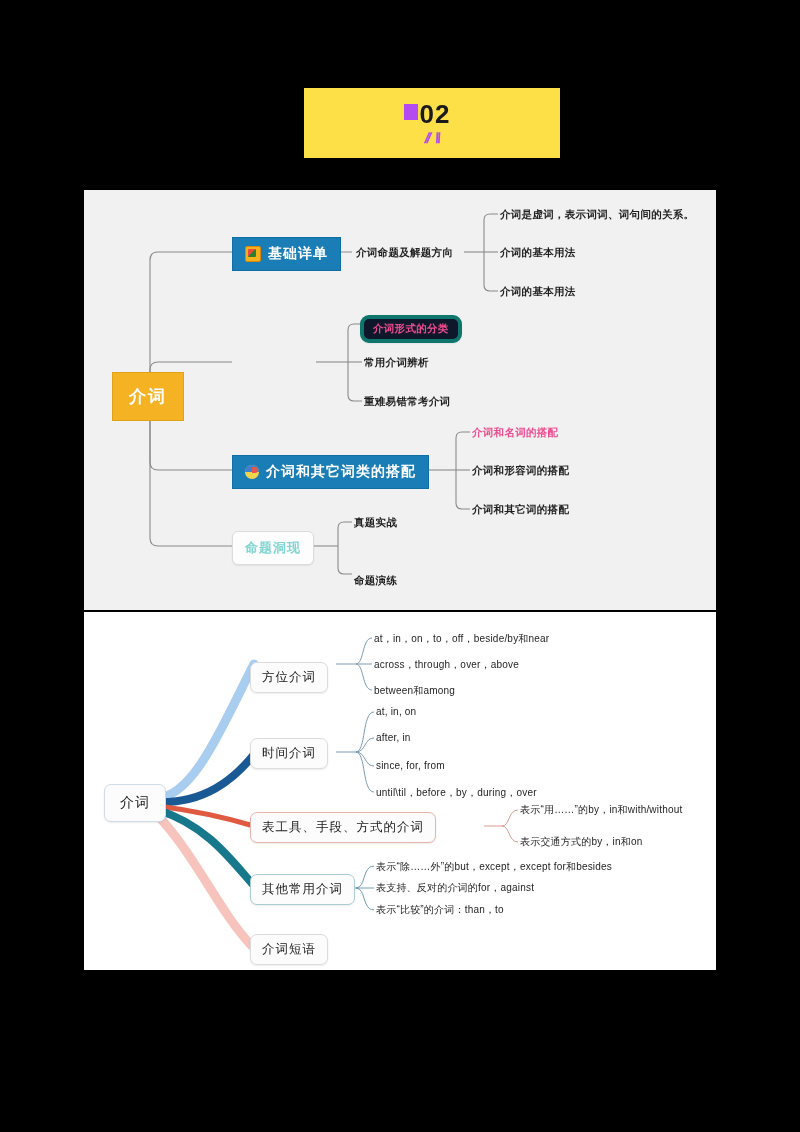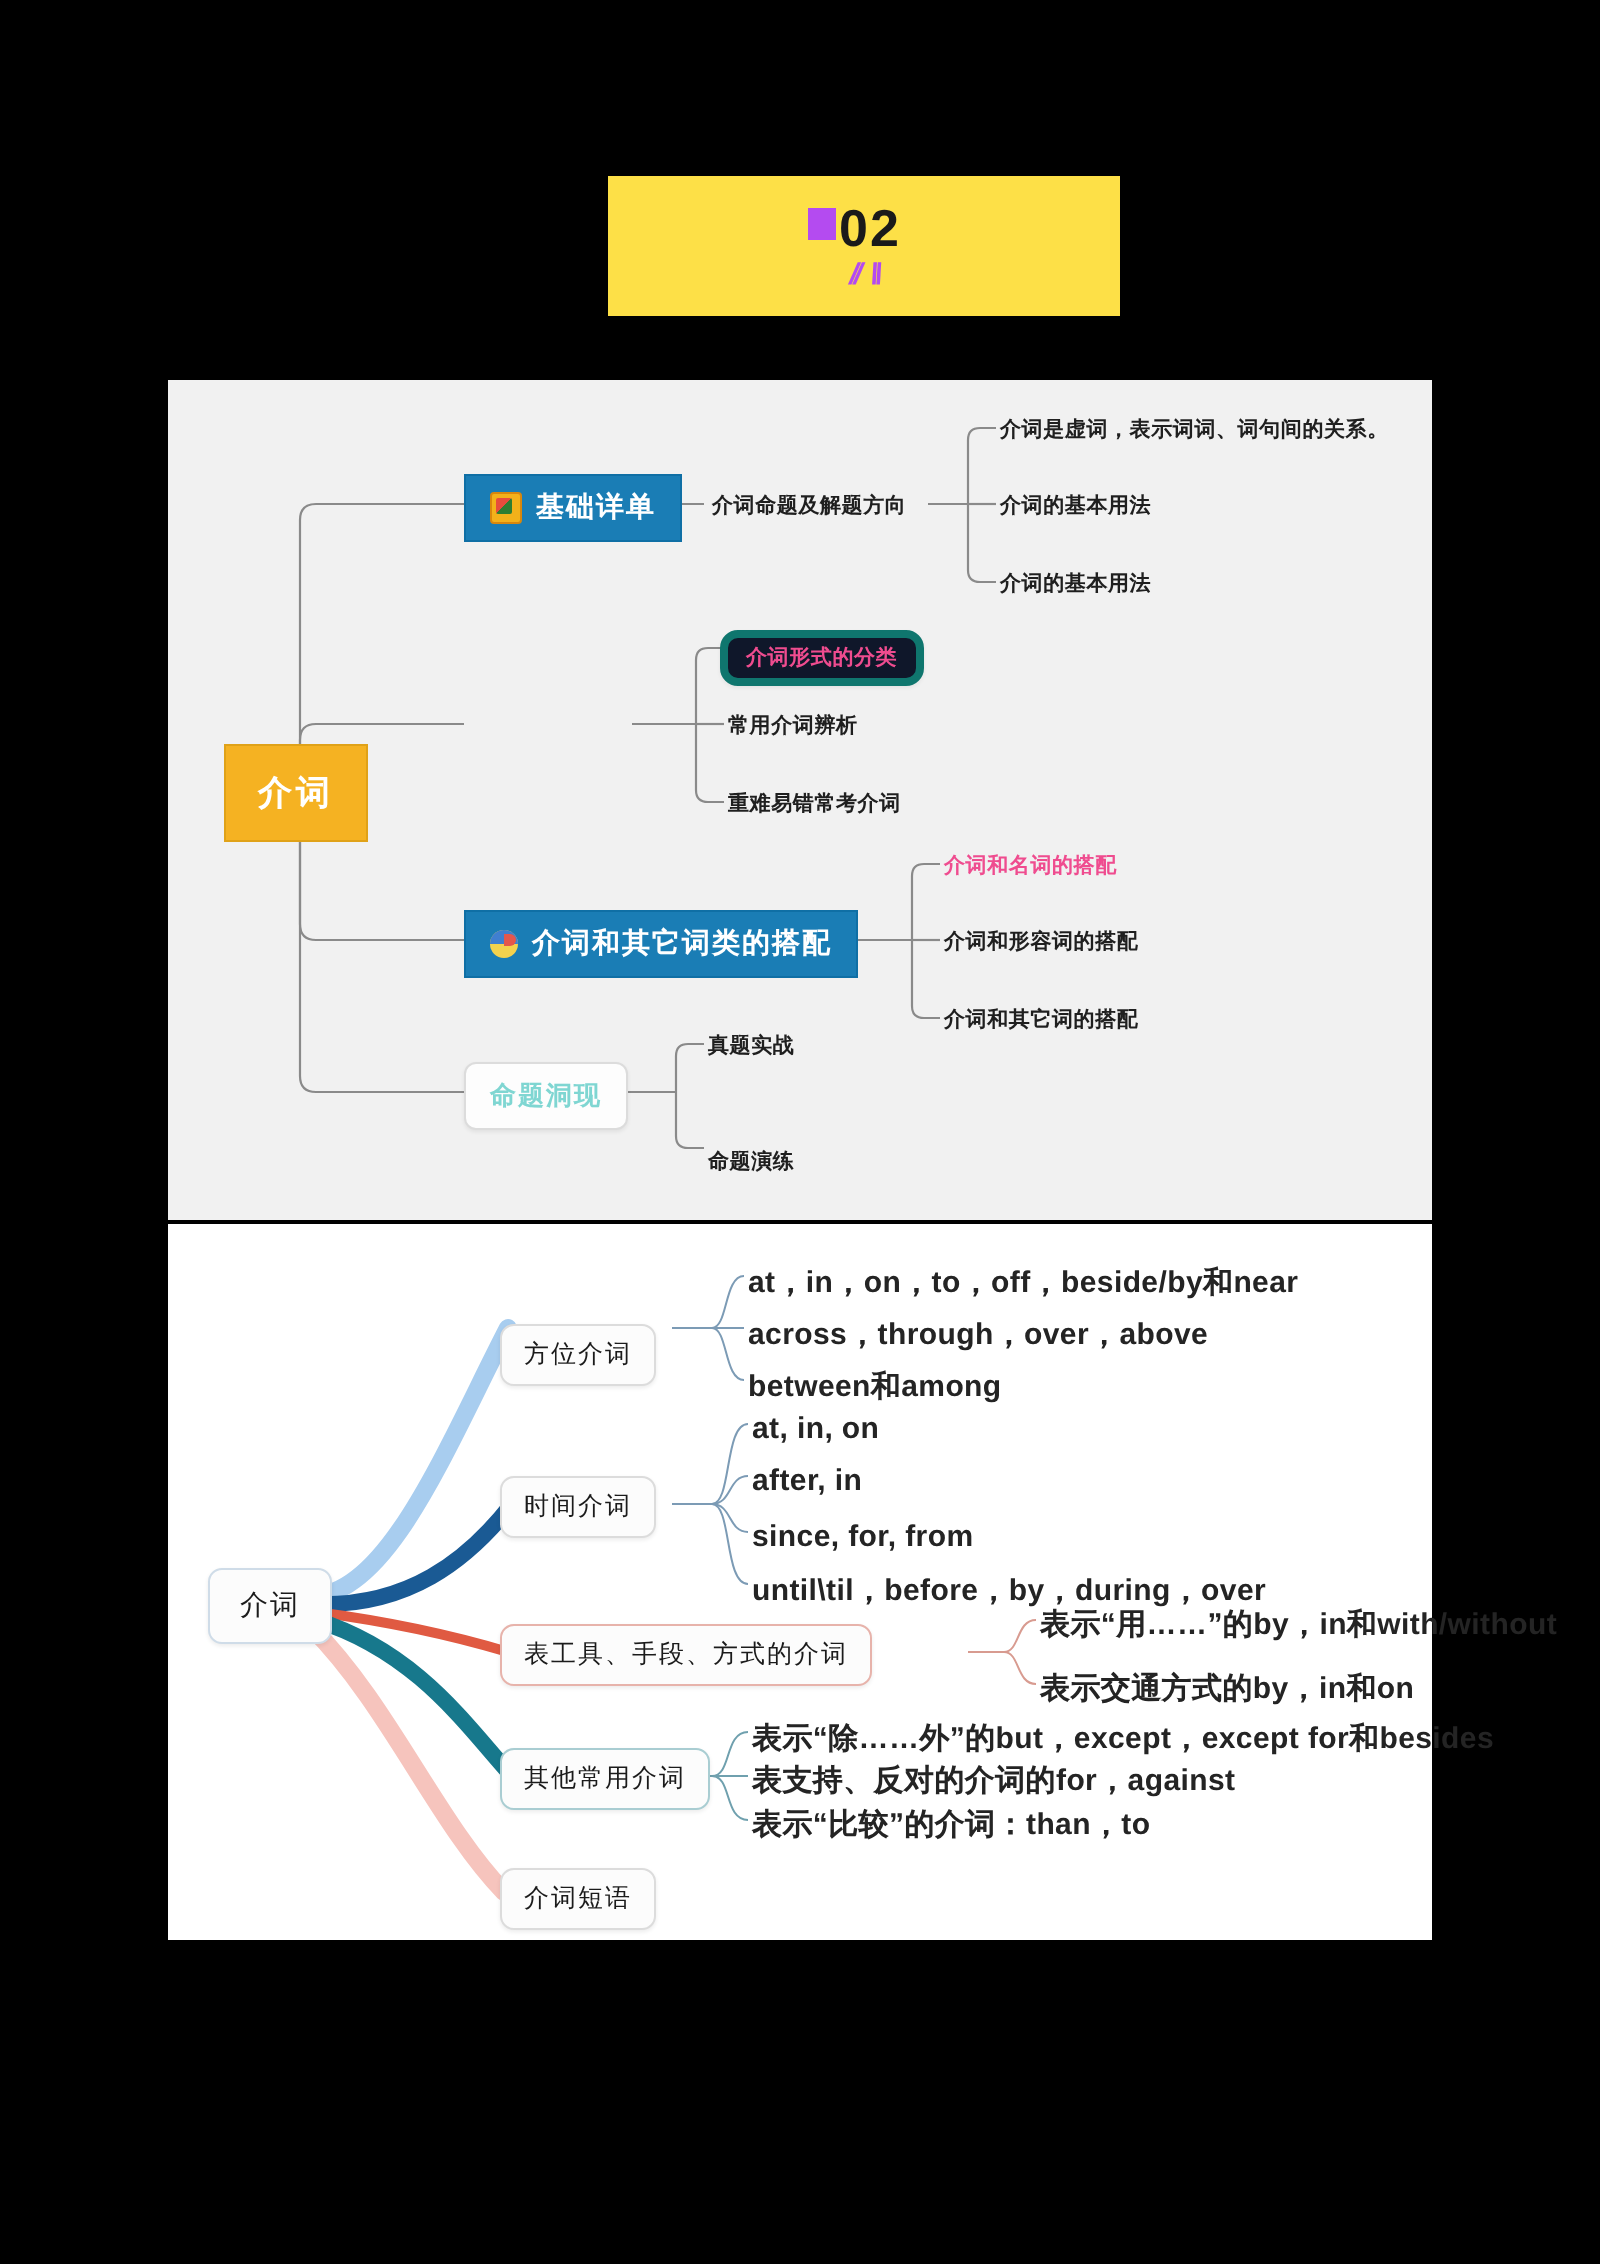--- a/index.html
+++ b/index.html
@@ -82,21 +82,21 @@
   
   .obox{
     background:#fcfcfc;border:1px solid #c9d8e4;border-radius:7px;
     font-size:12.5px;color:#1b1b1b;padding:6px 11px;letter-spacing:1px;
     box-shadow:0 1px 2px rgba(0,0,0,.08);
   }
   .obox.root{font-size:14px;padding:9px 15px;border-color:#cfdce8;}
   .obox.red{border-color:#e7b3ab;}
   .obox.teal{border-color:#a9cdd2;}
   .obox.gray{border-color:#dcdcdc;}
-  .leaf2{font-size:15px;color:#242424;letter-spacing:.2px;white-space:nowrap;font-weight:bold;}
+  .leaf2{font-size:10px;color:#242424;letter-spacing:.2px;white-space:nowrap;}
 
   svg.wires{position:absolute;left:0;top:0;overflow:visible;pointer-events:none;}
 </style>
 </head>
 <body>
 
 <div class="page">
 
   <div class="banner">
     <div class="banner-num">02</div>

